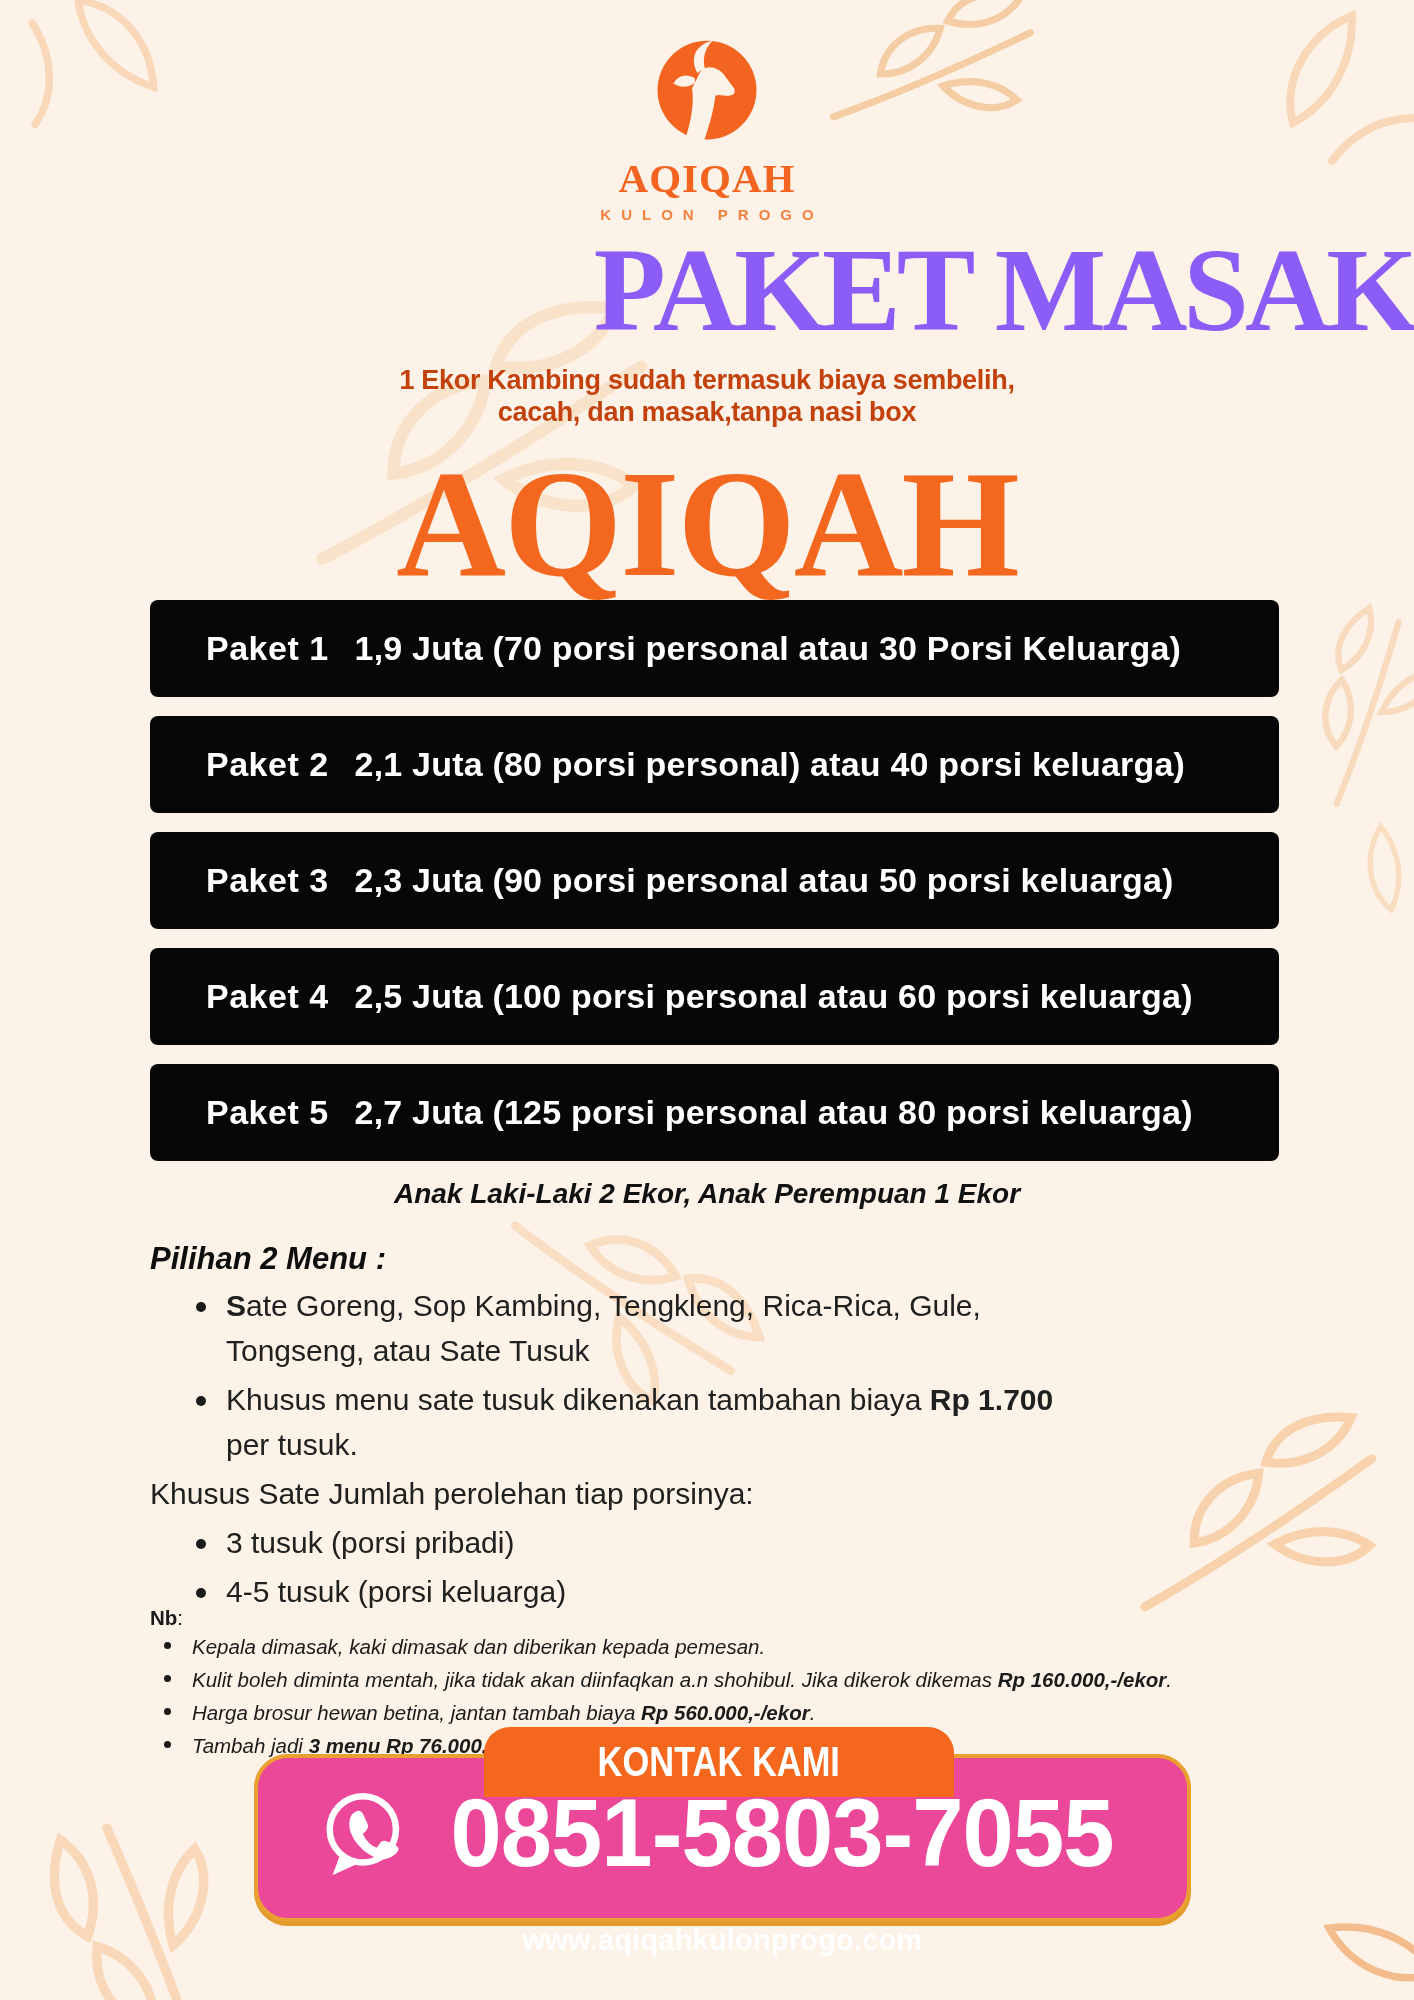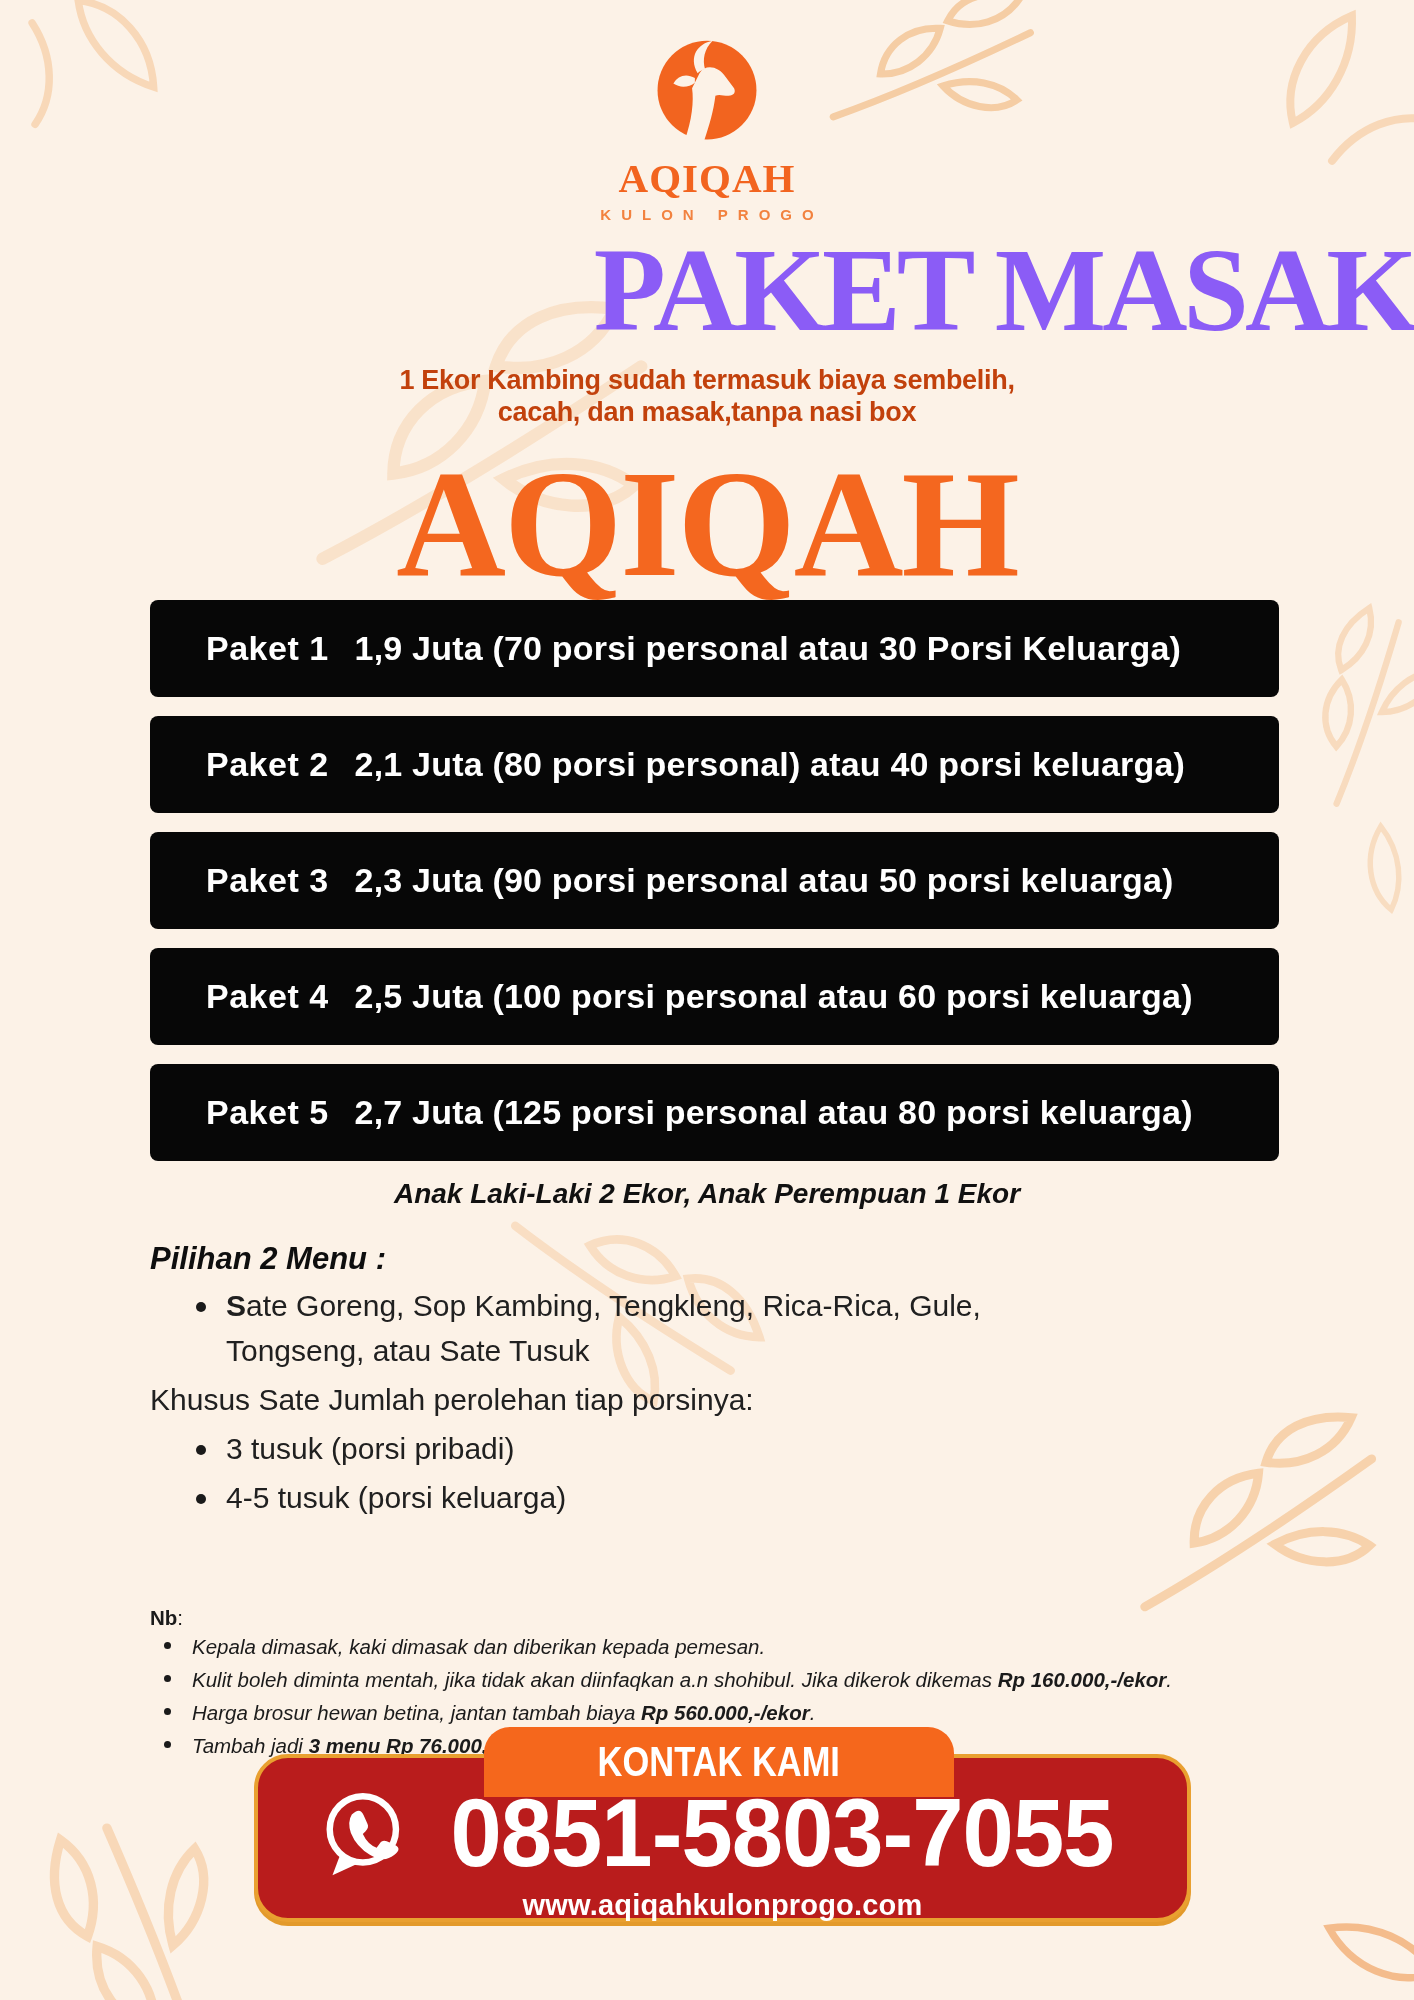--- a/index.html
+++ b/index.html
@@ -73,24 +73,25 @@
     position:absolute;top:1727px;left:484px;width:470px;height:70px;
     background:#F5671C;border-radius:26px 26px 0 0;
     display:flex;align-items:center;justify-content:center;
   }
   .contact-tab .tab-text{
     color:#fff;font-weight:bold;font-size:42px;letter-spacing:0px;
     transform:scaleX(0.82);white-space:nowrap;
   }
   .contact-box{
     position:absolute;top:1754px;left:254px;width:929px;height:160px;
-    background:#b91c1c;border:4px solid #E9A030;border-radius:34px;
+    background:#ec4899;border:4px solid #E9A030;border-radius:34px;
     box-shadow:0 4px 0 #E39A2B;
     display:flex;flex-direction:column;align-items:center;justify-content:flex-start;
     z-index:2;
+    gap:35px;
   }
   .contact-tab{z-index:3;}
   .phone-row{display:flex;align-items:center;gap:26px;margin-top:26px;}
   .wa-icon{width:92px;height:92px;flex:0 0 auto;}
   .phone-number{
     color:#fff;font-weight:bold;font-size:97px;line-height:1;letter-spacing:-1px;
     transform:scaleX(0.95);white-space:nowrap;
   }
   .website{
     color:#fff;font-weight:bold;font-size:29px;margin-top:8px;letter-spacing:0.2px;
@@ -209,20 +210,21 @@
     <span class="desc">2,7 Juta (125 porsi personal atau 80 porsi keluarga)</span>
   </div>
 </div>
 
 <div class="note-center">Anak Laki-Laki 2 Ekor, Anak Perempuan 1 Ekor</div>
 
 <div class="menu">
   <div class="heading">Pilihan 2 Menu :</div>
   <ul class="big">
     <li><b>S</b><span>ate Goreng, Sop Kambing, Tengkleng, Rica-Rica, Gule, Tongseng, atau Sate Tusuk</span></li>
+    <li><span>Khusus menu sate tusuk dikenakan tambahan biaya </span><b>Rp 1.700</b><span> per tusuk.</span></li>
   </ul>
   <div class="plain">Khusus Sate Jumlah perolehan tiap porsinya:</div>
   <ul class="big">
     <li><span>3 tusuk (porsi pribadi)</span></li>
     <li><span>4-5 tusuk (porsi keluarga)</span></li>
   </ul>
 </div>
 
 <div class="nb">
   <div><span class="nb-label">Nb</span><span>:</span></div>

